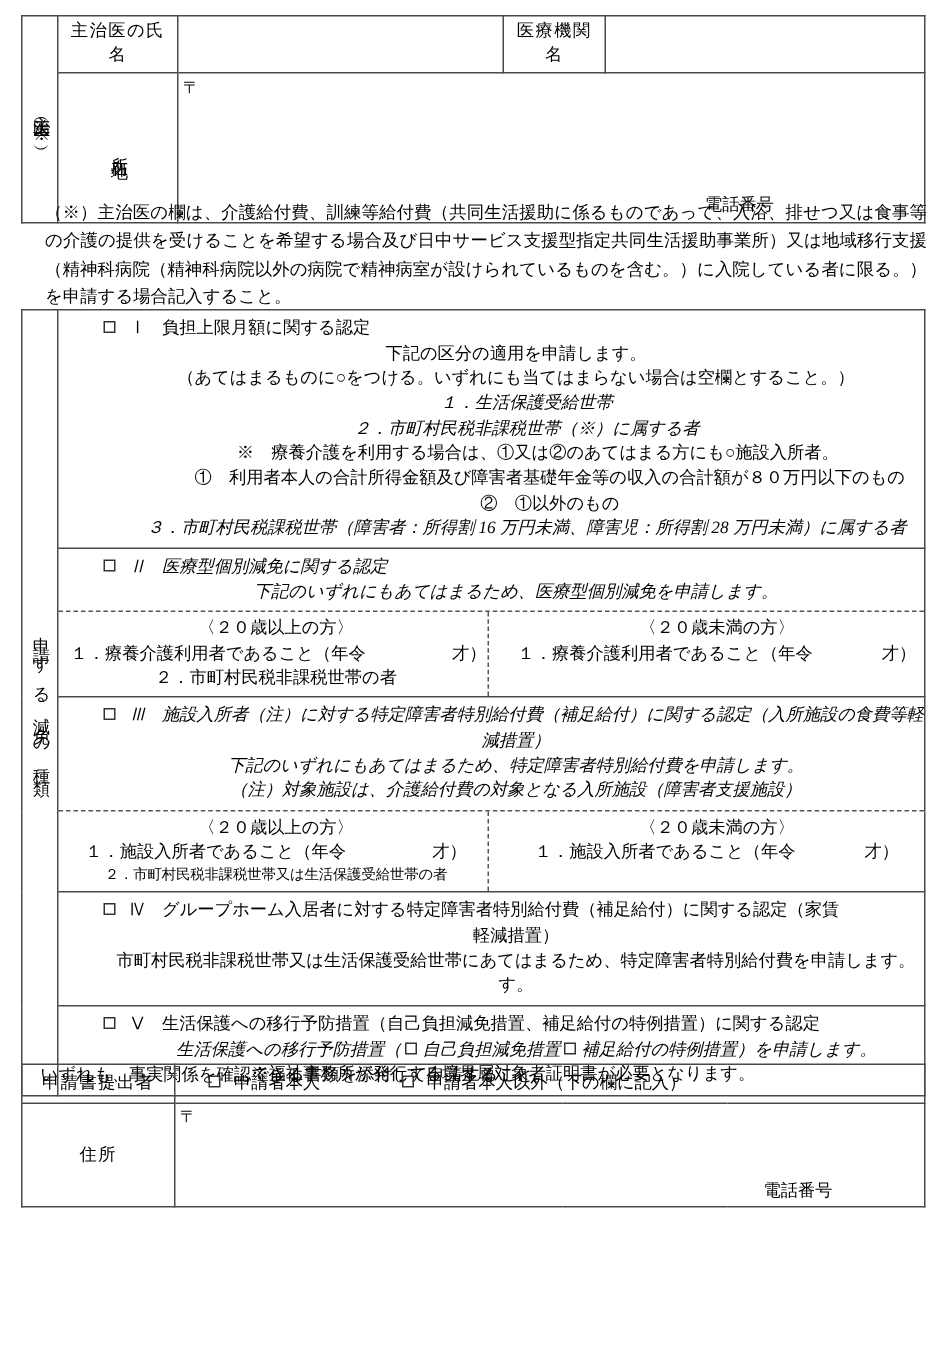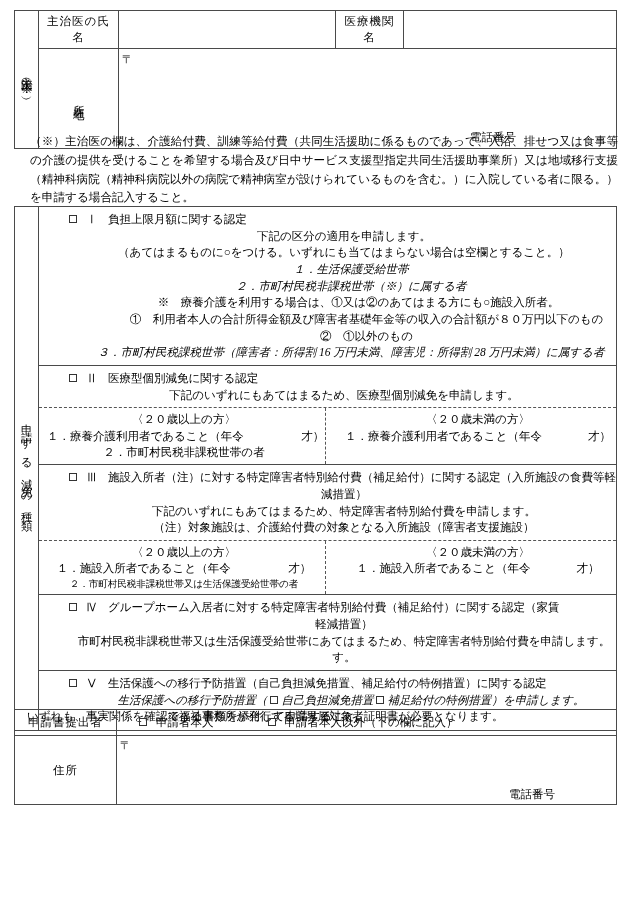--- a/index.html
+++ b/index.html
@@ -159,20 +159,21 @@
   }
   .split-right {
     flex: 1;
     padding-left: 18px;
   }
   .dash-top {
     border-top: 1px dashed #555 !important;
   }
   .no-bottom {
     border-bottom: 0 !important;
+    font-style: italic;
   }
   .tiny {
     font-size: 9.6px;
     letter-spacing: -0.1px;
   }
 
   
   .interim-note {
     position: absolute;
     left: 27px;

